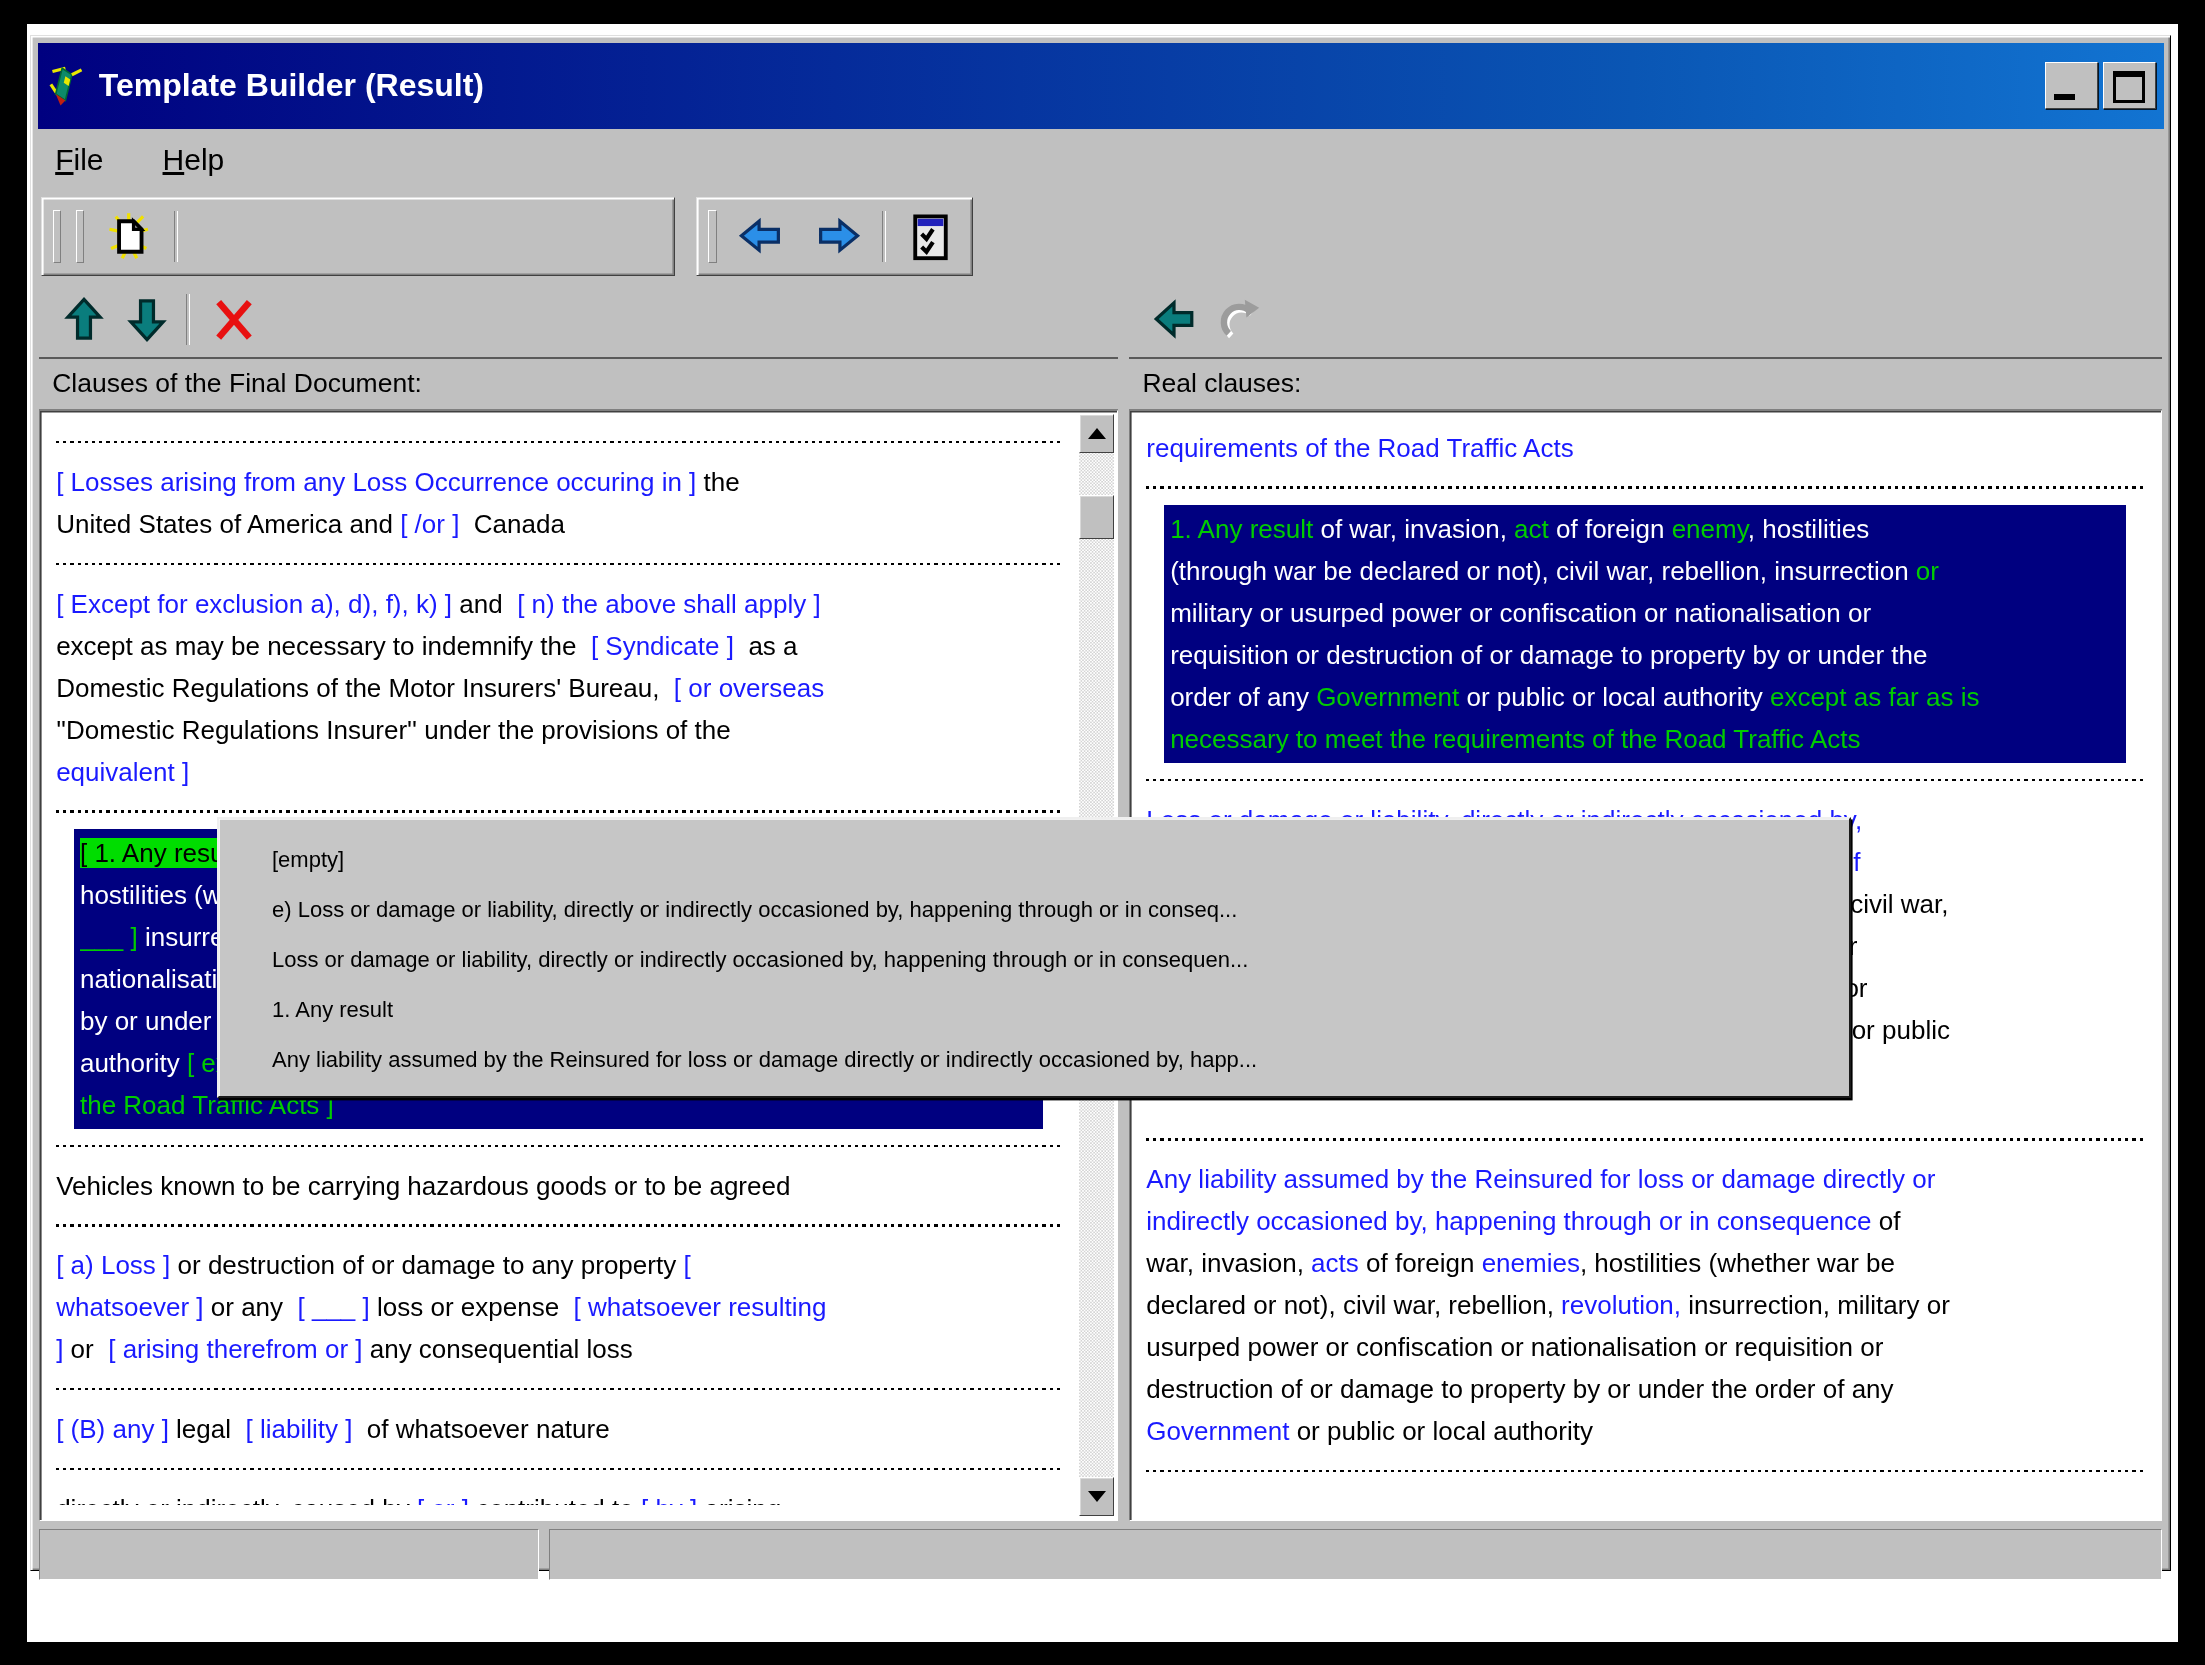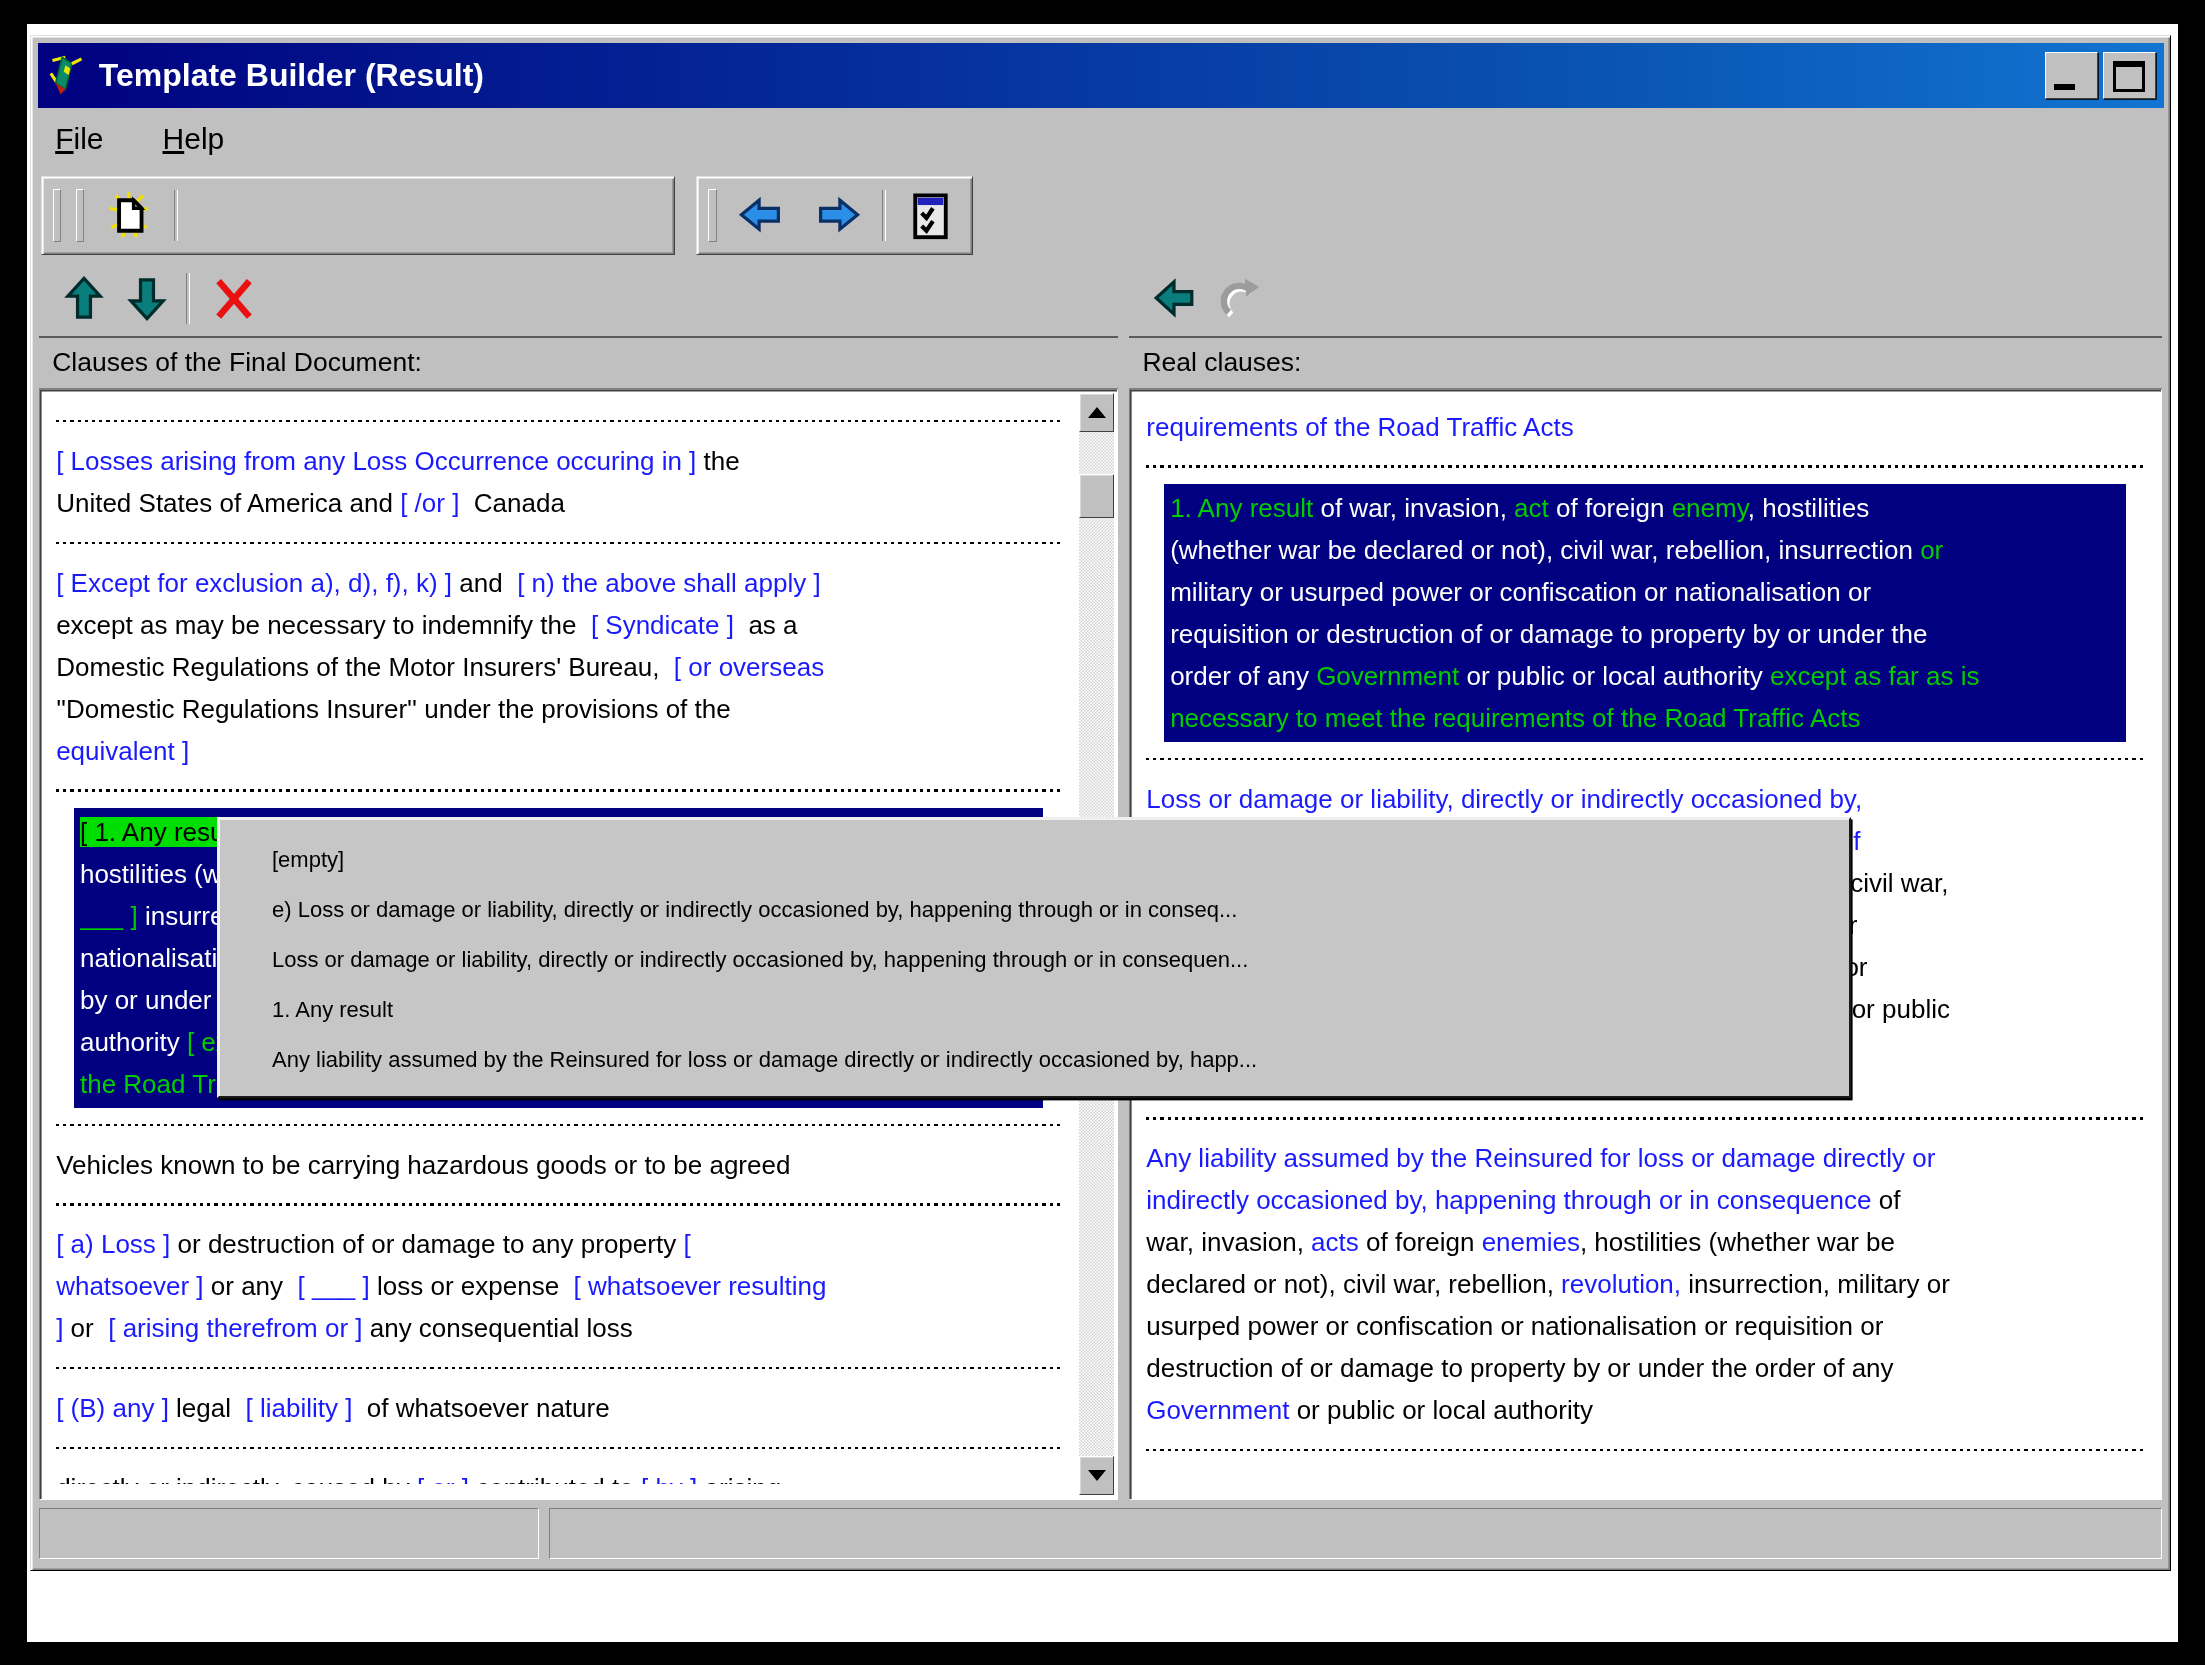--- a/index.html
+++ b/index.html
@@ -4,21 +4,21 @@
 <style>
   html,body{margin:0;padding:0;background:#000;}
   .screen{position:relative;width:2205px;height:1666px;background:#000;overflow:hidden;
           font-family:"Liberation Sans", sans-serif;}
   .slide{position:absolute;left:27px;top:24px;width:2151px;height:1618px;background:#ffffff;}
 
   
   .window{position:absolute;left:3.2px;top:11.2px;width:2139px;height:1534px;background:#c0c0c0;
           border:1.6px solid;border-color:#dfdfdf #000 #000 #dfdfdf;
           box-shadow:inset 1.6px 1.6px 0 #fff, inset -1.6px -1.6px 0 #808080;}
-  .titlebar{height:65px;margin:6.4px 6.4px 0 6.4px;background:linear-gradient(90deg,#000080 0%,#0a56b4 75%,#1274d2 100%);
+  .titlebar{height:86px;margin:6.4px 6.4px 0 6.4px;background:linear-gradient(90deg,#000080 0%,#0a56b4 75%,#1274d2 100%);
             display:flex;align-items:center;padding:0 8px;}
   .titlebar .title{color:#fff;font-size:32px;font-weight:bold;margin-left:11.2px;flex:1;
                    white-space:nowrap;overflow:hidden;}
   .win-btn{width:51px;height:45px;background:#c0c0c0;border:1.6px solid;border-color:#fff #404040 #404040 #fff;
            box-shadow:0.8px 0.8px 0 #000;margin-left:4.8px;position:relative;cursor:default;}
   .glyph-min{position:absolute;left:8px;bottom:8px;width:21px;height:5.6px;background:#000;}
   .glyph-max{position:absolute;left:9.6px;top:8px;width:26px;height:22.5px;border:3.2px solid #000;border-top-width:6.4px;}
 
   .menubar{height:63px;display:flex;align-items:center;gap:59px;padding-left:24px;font-size:30px;color:#000;}
   .menu-item{display:inline-block;}
@@ -264,21 +264,21 @@
           </div>
           <div class="pheader">Real clauses:</div>
           <div class="listbox">
             <div class="list-content">
                 <div class="clause">
                   <div class="cl-line"><span class="seg-b">requirements of the Road Traffic Acts</span></div>
                 </div>
                 <div class="sep"></div>
                 <div class="clause selected">
                   <div class="cl-line"><span class="seg-g">1. Any result</span><span class="seg-w"> of war, invasion, </span><span class="seg-g">act</span><span class="seg-w"> of foreign </span><span class="seg-g">enemy</span><span class="seg-w">, hostilities</span></div>
-                  <div class="cl-line"><span class="seg-w">(whether war be declared or not), civil war, rebellion, insurrection </span><span class="seg-g">or</span></div>
+                  <div class="cl-line"><span class="seg-w">(through war be declared or not), civil war, rebellion, insurrection </span><span class="seg-g">or</span></div>
                   <div class="cl-line"><span class="seg-w">military or usurped power or confiscation or nationalisation or</span></div>
                   <div class="cl-line"><span class="seg-w">requisition or destruction of or damage to property by or under the</span></div>
                   <div class="cl-line"><span class="seg-w">order of any </span><span class="seg-g">Government</span><span class="seg-w"> or public or local authority </span><span class="seg-g">except as far as is</span></div>
                   <div class="cl-line"><span class="seg-g">necessary to meet the requirements of the Road Traffic Acts</span></div>
                 </div>
                 <div class="sep"></div>
                 <div class="clause" style="margin-bottom: 44px;">
                   <div class="cl-line"><span class="seg-b">Loss or damage or liability, directly or indirectly occasioned by,</span></div>
                   <div class="cl-line"><span class="seg-k">happening through or in consequence of war, </span><span class="seg-b">invasion, acts of</span></div>
                   <div class="cl-line"><span class="seg-k">foreign enemies, hostilities (whether war be declared or not), civil war,</span></div>

